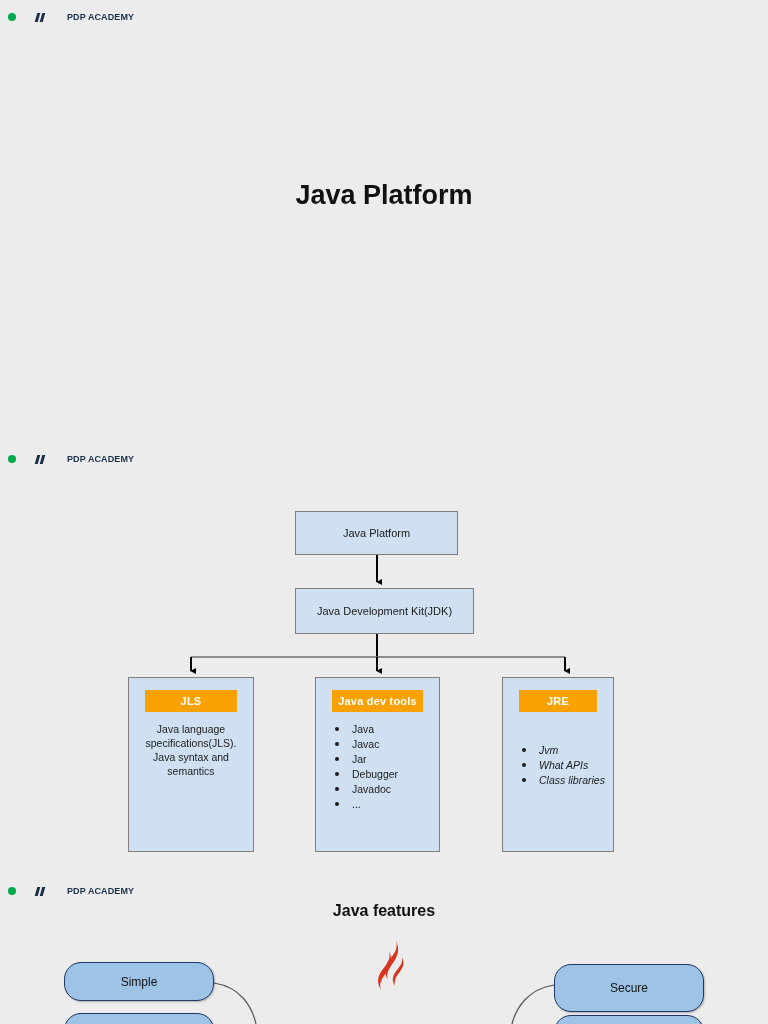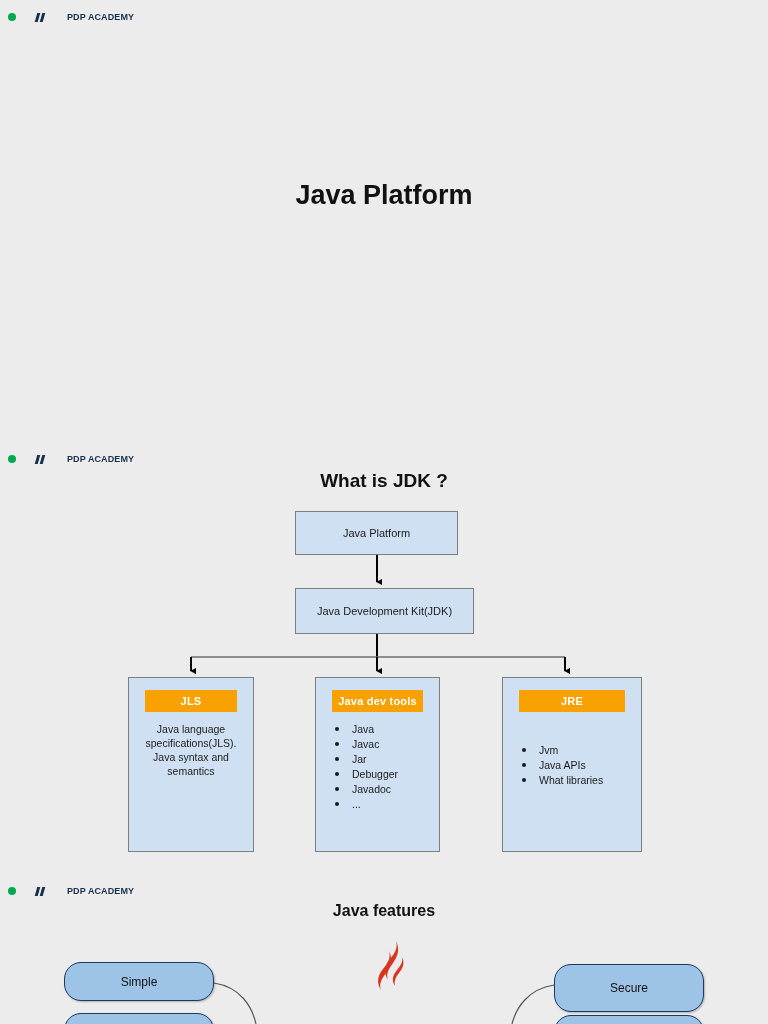--- a/index.html
+++ b/index.html
@@ -99,21 +99,21 @@
   #node-jdk      { left: 295px; top: 146px; width: 179px; height: 46px; }
 
   .panel {
     position: absolute;
     background: #cfe0f2;
     border: 1px solid #7f7f7f;
     box-sizing: border-box;
   }
   #panel-jls   { left: 128px; top: 235px; width: 126px; height: 175px; }
   #panel-tools { left: 315px; top: 235px; width: 125px; height: 175px; }
-  #panel-jre   { left: 502px; top: 235px; width: 140px; height: 175px; }
+  #panel-jre   { left: 502px; top: 235px; width: 112px; height: 175px; }
 
   .panel-header {
     position: absolute;
     left: 16px;
     right: 16px;
     top: 12px;
     height: 22px;
     background: #f9a100;
     color: #ffffff;
     font-size: 11px;
@@ -149,21 +149,21 @@
   .panel-body li::before {
     content: "";
     position: absolute;
     left: -17px;
     top: 5px;
     width: 4px;
     height: 4px;
     border-radius: 50%;
     background: #1a1a1a;
   }
-  #panel-jre .panel-body { top: 65px; }
+  #panel-jre .panel-body { top: 65px; font-style: italic; }
 
   
   .conn-svg {
     position: absolute;
     left: 0;
     top: 0;
     width: 768px;
     height: 432px;
     pointer-events: none;
   }
@@ -217,21 +217,20 @@
 
   <div class="brand">
     <span class="brand-dot"></span>
     <span class="brand-slashes">
         <i></i>
         <i></i>
       </span>
     <span class="brand-name">PDP ACADEMY</span>
   </div>
 
-  <div class="slide-title" id="title-jdk">What is JDK ?</div>
 
   <svg class="conn-svg" viewBox="0 0 768 432" xmlns="http://www.w3.org/2000/svg">
     <defs>
       <marker id="arrowhead" markerWidth="7" markerHeight="7" refX="3" refY="5.2" orient="auto" markerUnits="userSpaceOnUse">
         <path d="M0,0 L6,0 L3,6 z" fill="#000000"></path>
       </marker>
     </defs>
 
     <line x1="377" y1="113" x2="377" y2="140" stroke="#000000" stroke-width="2" marker-end="url(#arrowhead)"></line>
 
@@ -264,22 +263,22 @@
   <div class="panel" id="panel-jls">
     <div class="panel-header">JLS</div>
     <div class="panel-body centered">Java language specifications(JLS). Java syntax and semantics</div>
   </div>
 
   <div class="panel" id="panel-jre">
     <div class="panel-header">JRE</div>
     <div class="panel-body">
       <ul>
         <li>Jvm</li>
-        <li>Java APIs</li>
-        <li>What libraries</li>
+        <li>What APIs</li>
+        <li>Class libraries</li>
       </ul>
     </div>
   </div>
 </div>
 
 <div class="slide" id="slide-3">
 
   <div class="brand">
     <span class="brand-dot"></span>
     <span class="brand-slashes">

